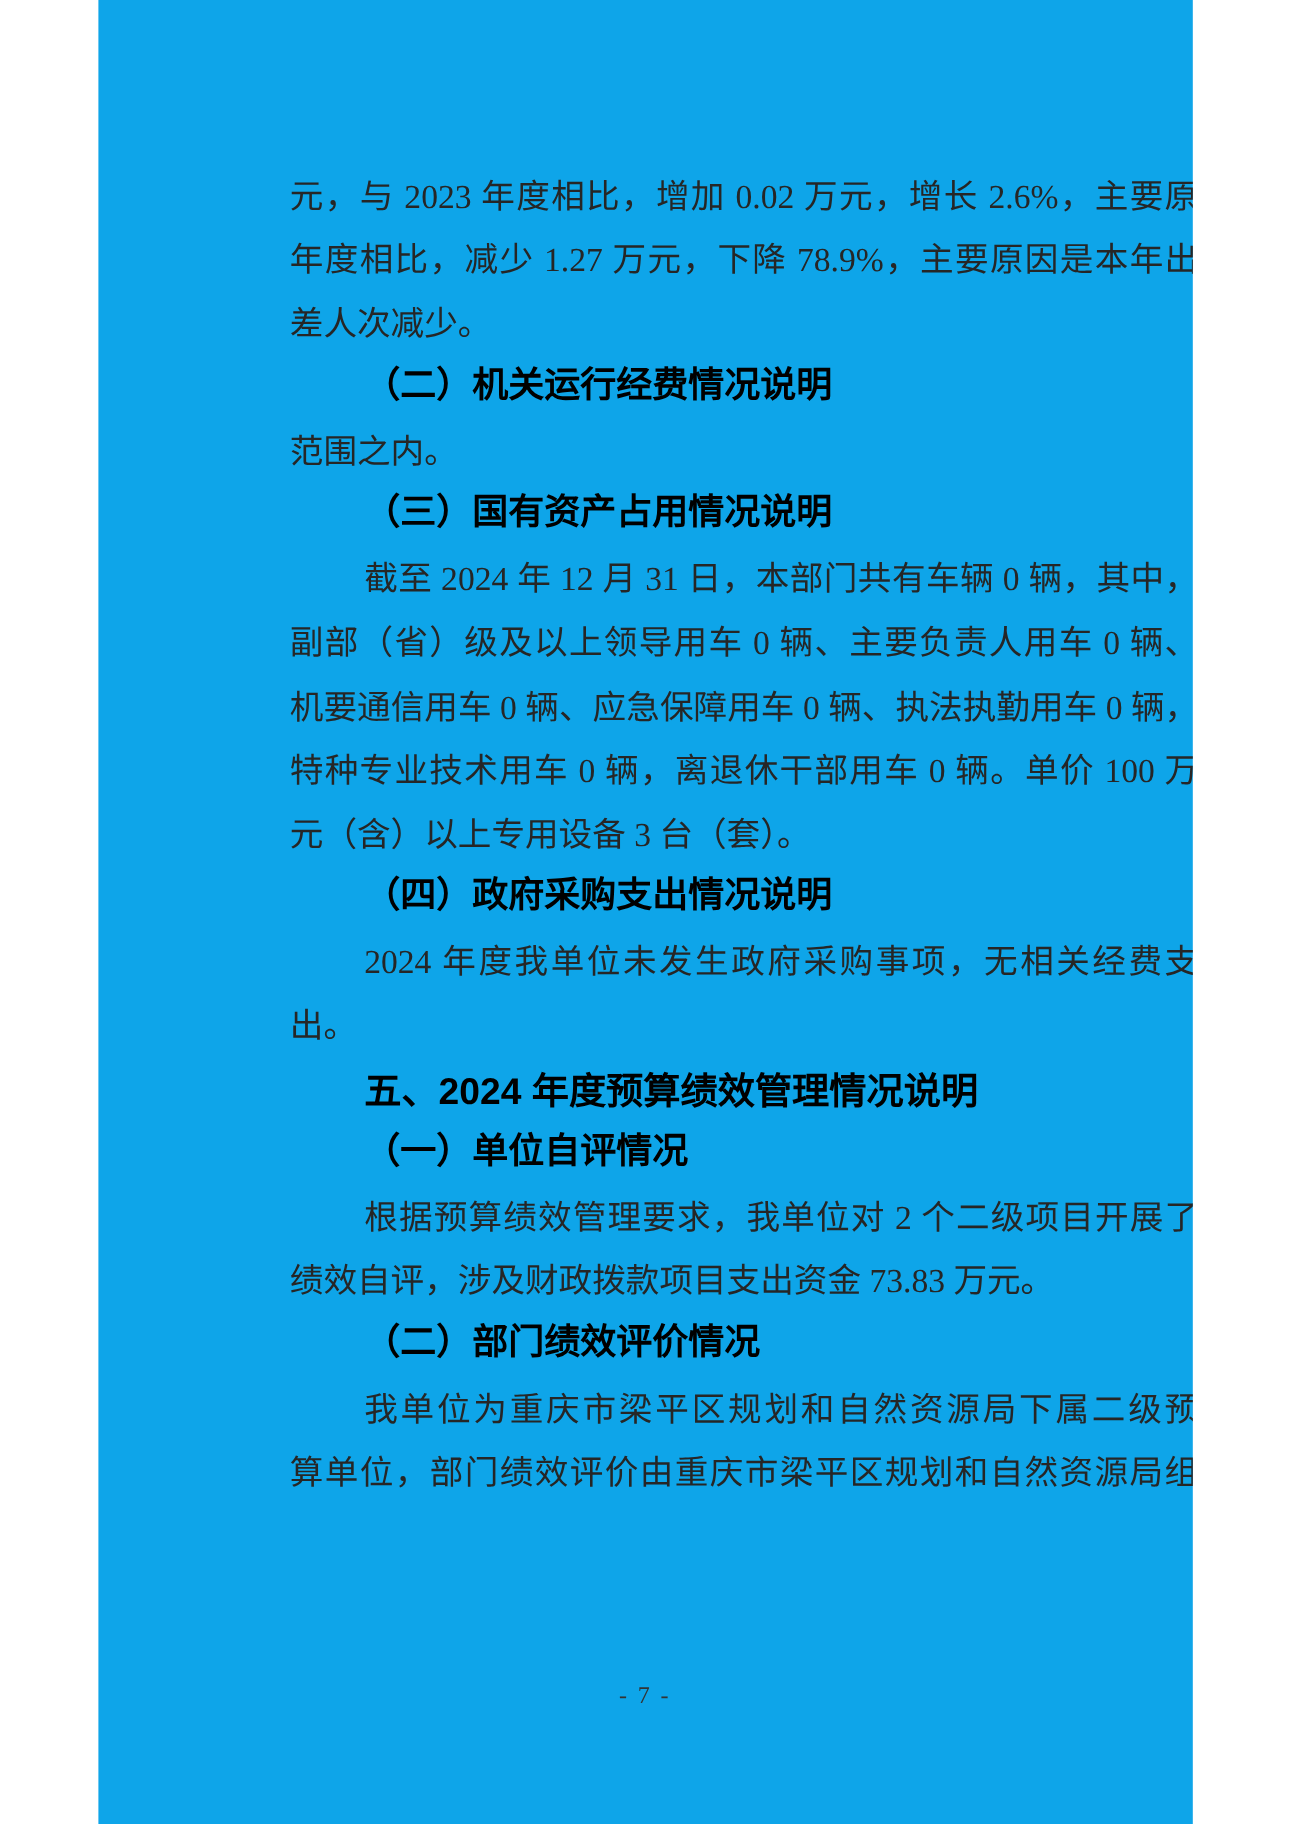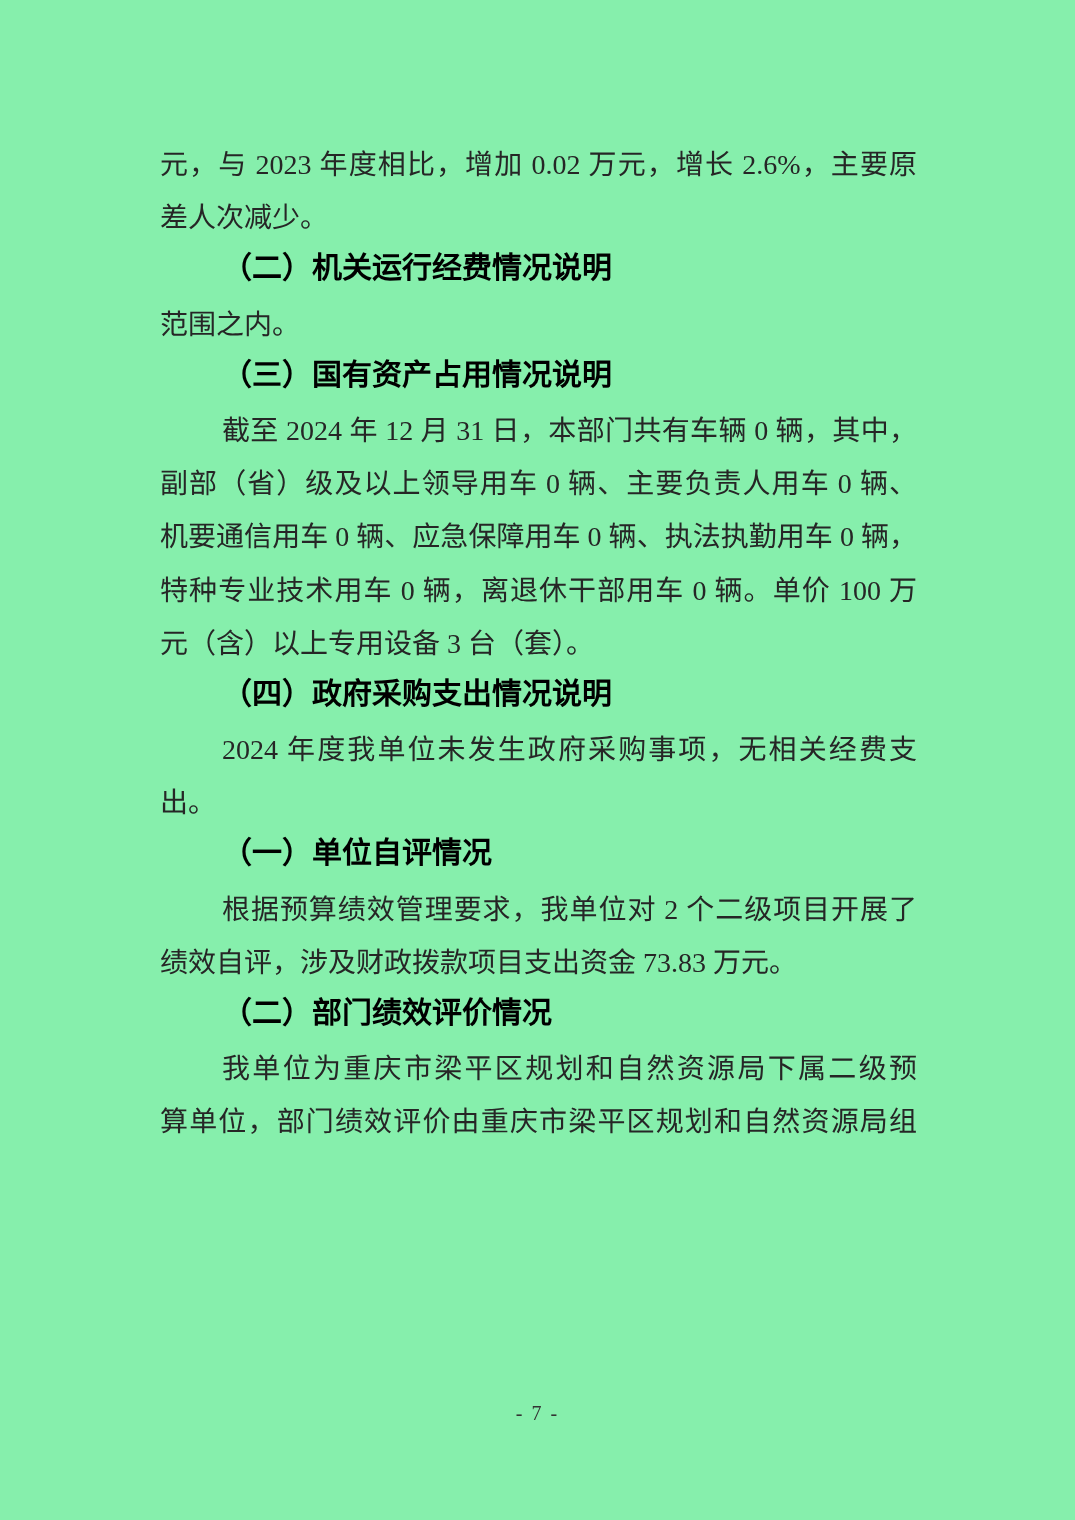--- a/index.html
+++ b/index.html
@@ -3,24 +3,24 @@
 <meta charset="utf-8">
 <title>部门决算说明 - 第 7 页</title>
 <style>
   html, body {
     margin: 0;
     padding: 0;
     background: #ffffff;
   }
   .page {
     position: relative;
-    width: 1075px;
+    width: 912px;
     height: 1520px;
     margin: 0 auto;
-    background: #86efac;
+    background: #0ea5e9;
     overflow: hidden;
     font-family: "Liberation Serif", "DejaVu Serif", serif;
     color: #262626;
   }
   .content {
     position: absolute;
     left: 160px;
     top: 138px;
     width: 757px;
   }
@@ -63,36 +63,38 @@
     letter-spacing: 2px;
   }
 </style>
 </head>
 <body>
 
 <div class="page">
   <div class="content">
 
     <div class="line j">元，与 2023 年度相比，增加 0.02 万元，增长 2.6%，主要原</div>
+    <div class="line j">年度相比，减少 1.27 万元，下降 78.9%，主要原因是本年出</div>
     <div class="line">差人次减少。</div>
 
     <div class="line h-kai indent">（二）机关运行经费情况说明</div>
     <div class="line">范围之内。</div>
 
     <div class="line h-kai indent">（三）国有资产占用情况说明</div>
     <div class="line j indent">截至 2024 年 12 月 31 日，本部门共有车辆 0 辆，其中，</div>
     <div class="line j">副部（省）级及以上领导用车 0 辆、主要负责人用车 0 辆、</div>
     <div class="line j">机要通信用车 0 辆、应急保障用车 0 辆、执法执勤用车 0 辆，</div>
     <div class="line j">特种专业技术用车 0 辆，离退休干部用车 0 辆。单价 100 万</div>
     <div class="line">元（含）以上专用设备 3 台（套）。</div>
 
     <div class="line h-kai indent">（四）政府采购支出情况说明</div>
     <div class="line j indent">2024 年度我单位未发生政府采购事项，无相关经费支</div>
     <div class="line">出。</div>
 
+    <div class="line h-hei indent">五、2024 年度预算绩效管理情况说明</div>
 
     <div class="line h-kai indent">（一）单位自评情况</div>
     <div class="line j indent">根据预算绩效管理要求，我单位对 2 个二级项目开展了</div>
     <div class="line">绩效自评，涉及财政拨款项目支出资金 73.83 万元。</div>
 
     <div class="line h-kai indent">（二）部门绩效评价情况</div>
     <div class="line j indent">我单位为重庆市梁平区规划和自然资源局下属二级预</div>
     <div class="line j">算单位，部门绩效评价由重庆市梁平区规划和自然资源局组</div>
 
   </div>

